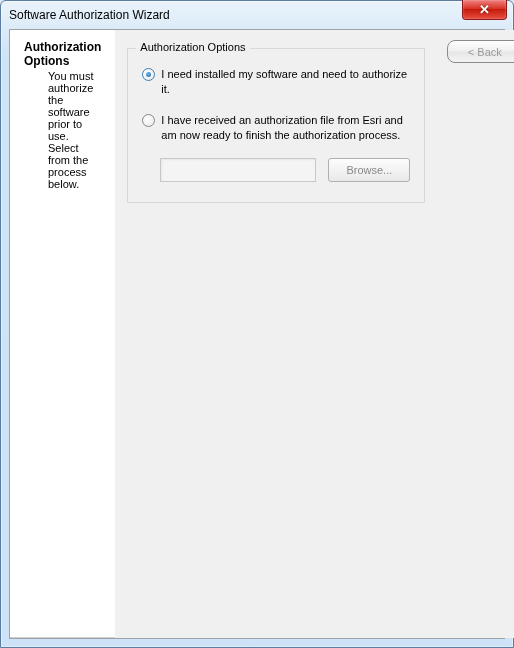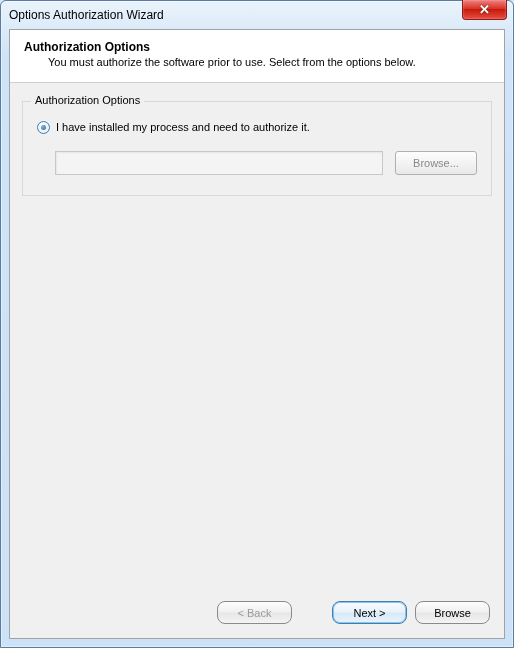--- a/index.html
+++ b/index.html
@@ -60,21 +60,20 @@
       font-size: 13px;
       line-height: 1;
       text-shadow: 0 0 2px rgba(0,0,0,0.6);
     }
     .content-frame {
       flex: 1;
       margin: 0 8px 8px 8px;
       background: #fff;
       border: 1px solid #9fa3a8;
       display: flex;
-      flex-direction: column;
     }
     .header-section {
       background: #fff;
       padding: 10px 14px 14px 14px;
       border-bottom: 1px solid #d0d0d0;
     }
     .header-title {
       font-weight: bold;
       font-size: 12px;
       color: #000;
@@ -197,45 +196,49 @@
       background: linear-gradient(to bottom, #f8fbfe 0%, #e8f2fb 48%, #d6e9f8 52%, #eaf4fc 100%);
       margin-left: 32px;
     }
   </style>
 </head>
 <body>
 
 <div class="window">
 
   <div class="titlebar">
-    <span class="titlebar-title">Options Authorization Wizard</span>
+    <span class="titlebar-title">Software Authorization Wizard</span>
     <div class="close-btn">
       <span class="close-x">✕</span>
     </div>
   </div>
 
   <div class="content-frame">
 
     <div class="header-section">
       <div class="header-title">Authorization Options</div>
-      <div class="header-subtitle">You must authorize the software prior to use. Select from the options below.</div>
+      <div class="header-subtitle">You must authorize the software prior to use. Select from the process below.</div>
     </div>
 
     <div class="body-section">
       <div class="fieldset">
         <div class="fieldset-legend">Authorization Options</div>
 
         <div class="radio-row">
           <span class="radio-circle checked">
             <span class="radio-dot"></span>
           </span>
-          <span class="radio-label">I have installed my process and need to authorize it.</span>
+          <span class="radio-label">I need installed my software and need to authorize it.</span>
         </div>
 
 
+        <div class="radio-row">
+          <span class="radio-circle"></span>
+          <span class="radio-label">I have received an authorization file from Esri and am now ready to finish the authorization process.</span>
+        </div>
 
         <div class="file-row">
           <input type="text" class="file-input" disabled="" value="" style="">
           <button class="browse-btn" disabled="">Browse...</button>
         </div>
       </div>
     </div>
 
     <div class="footer-section">
       <button class="wiz-btn disabled" disabled="">&lt; Back</button>

